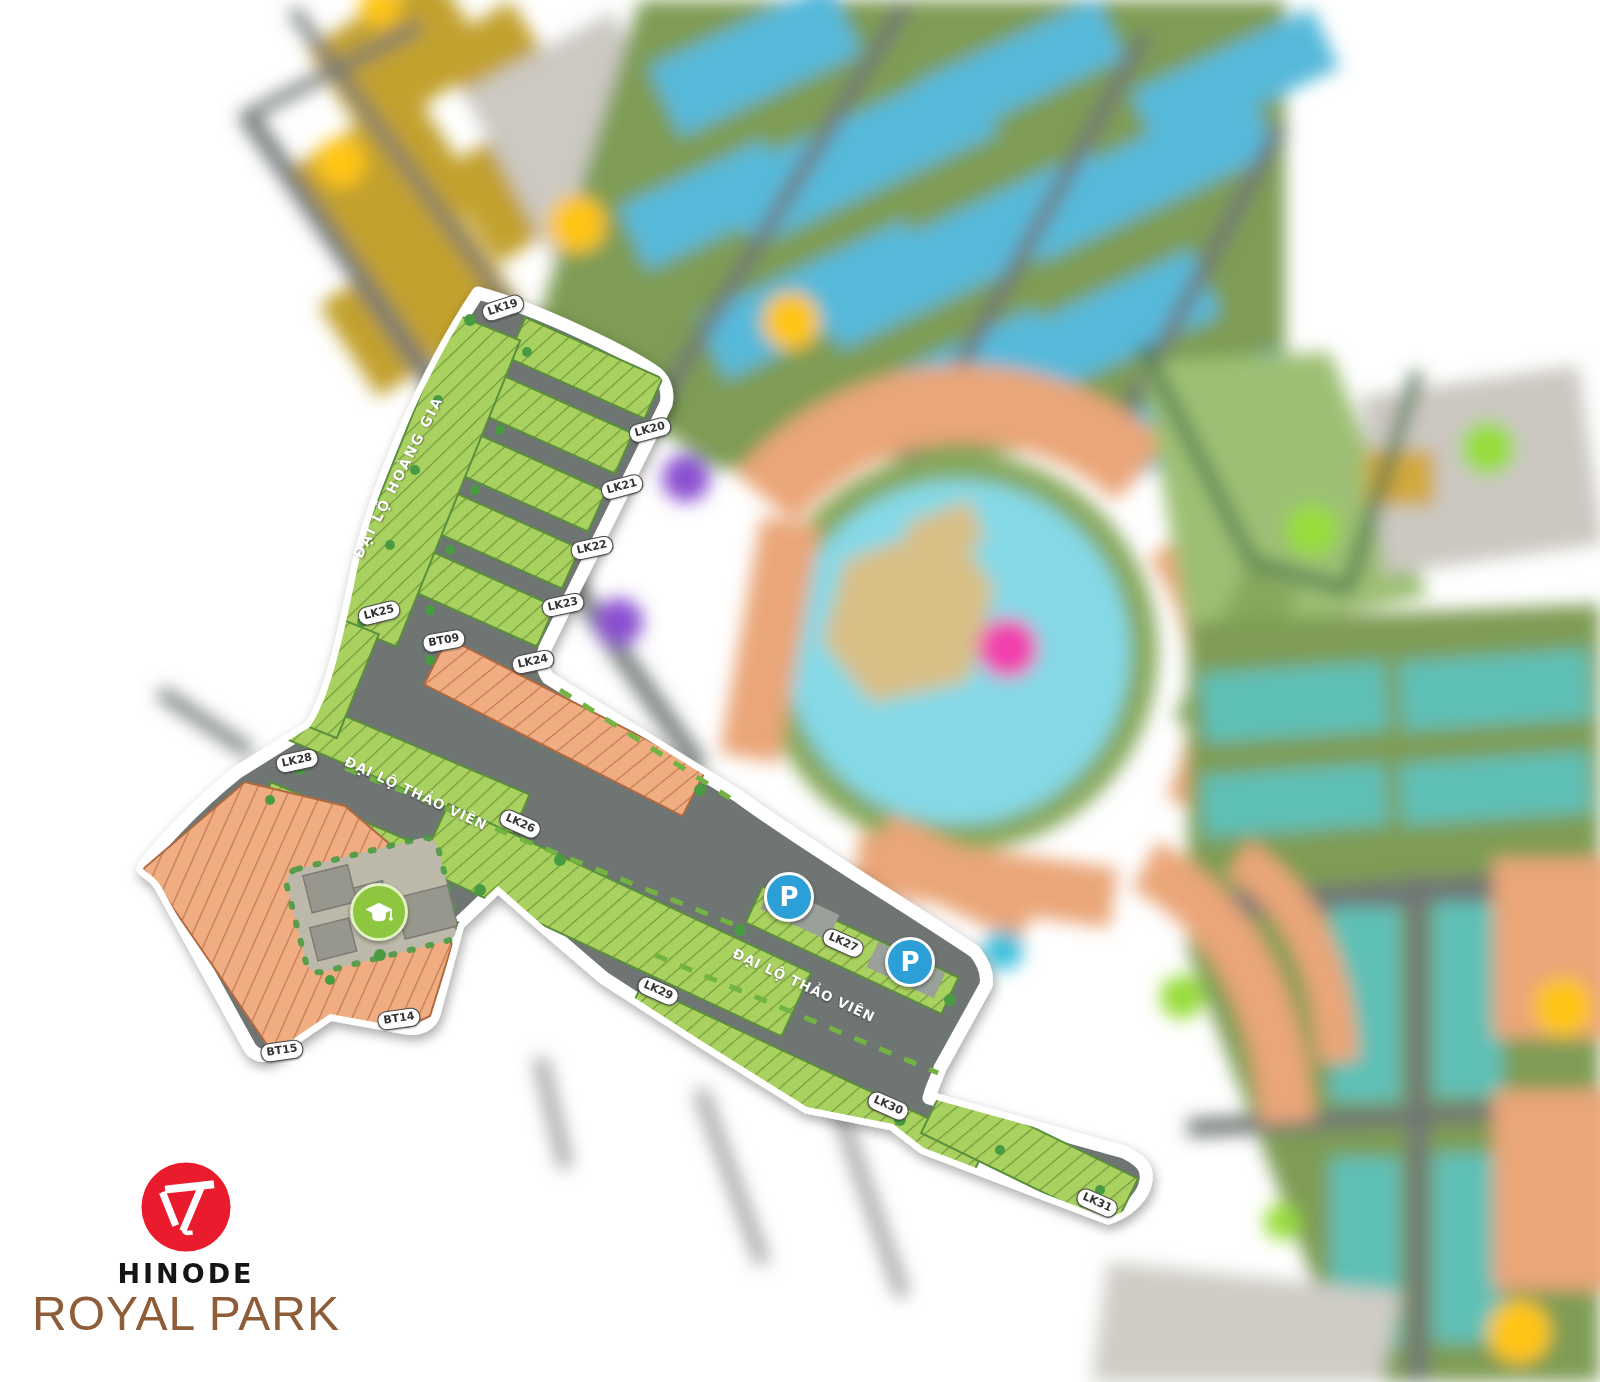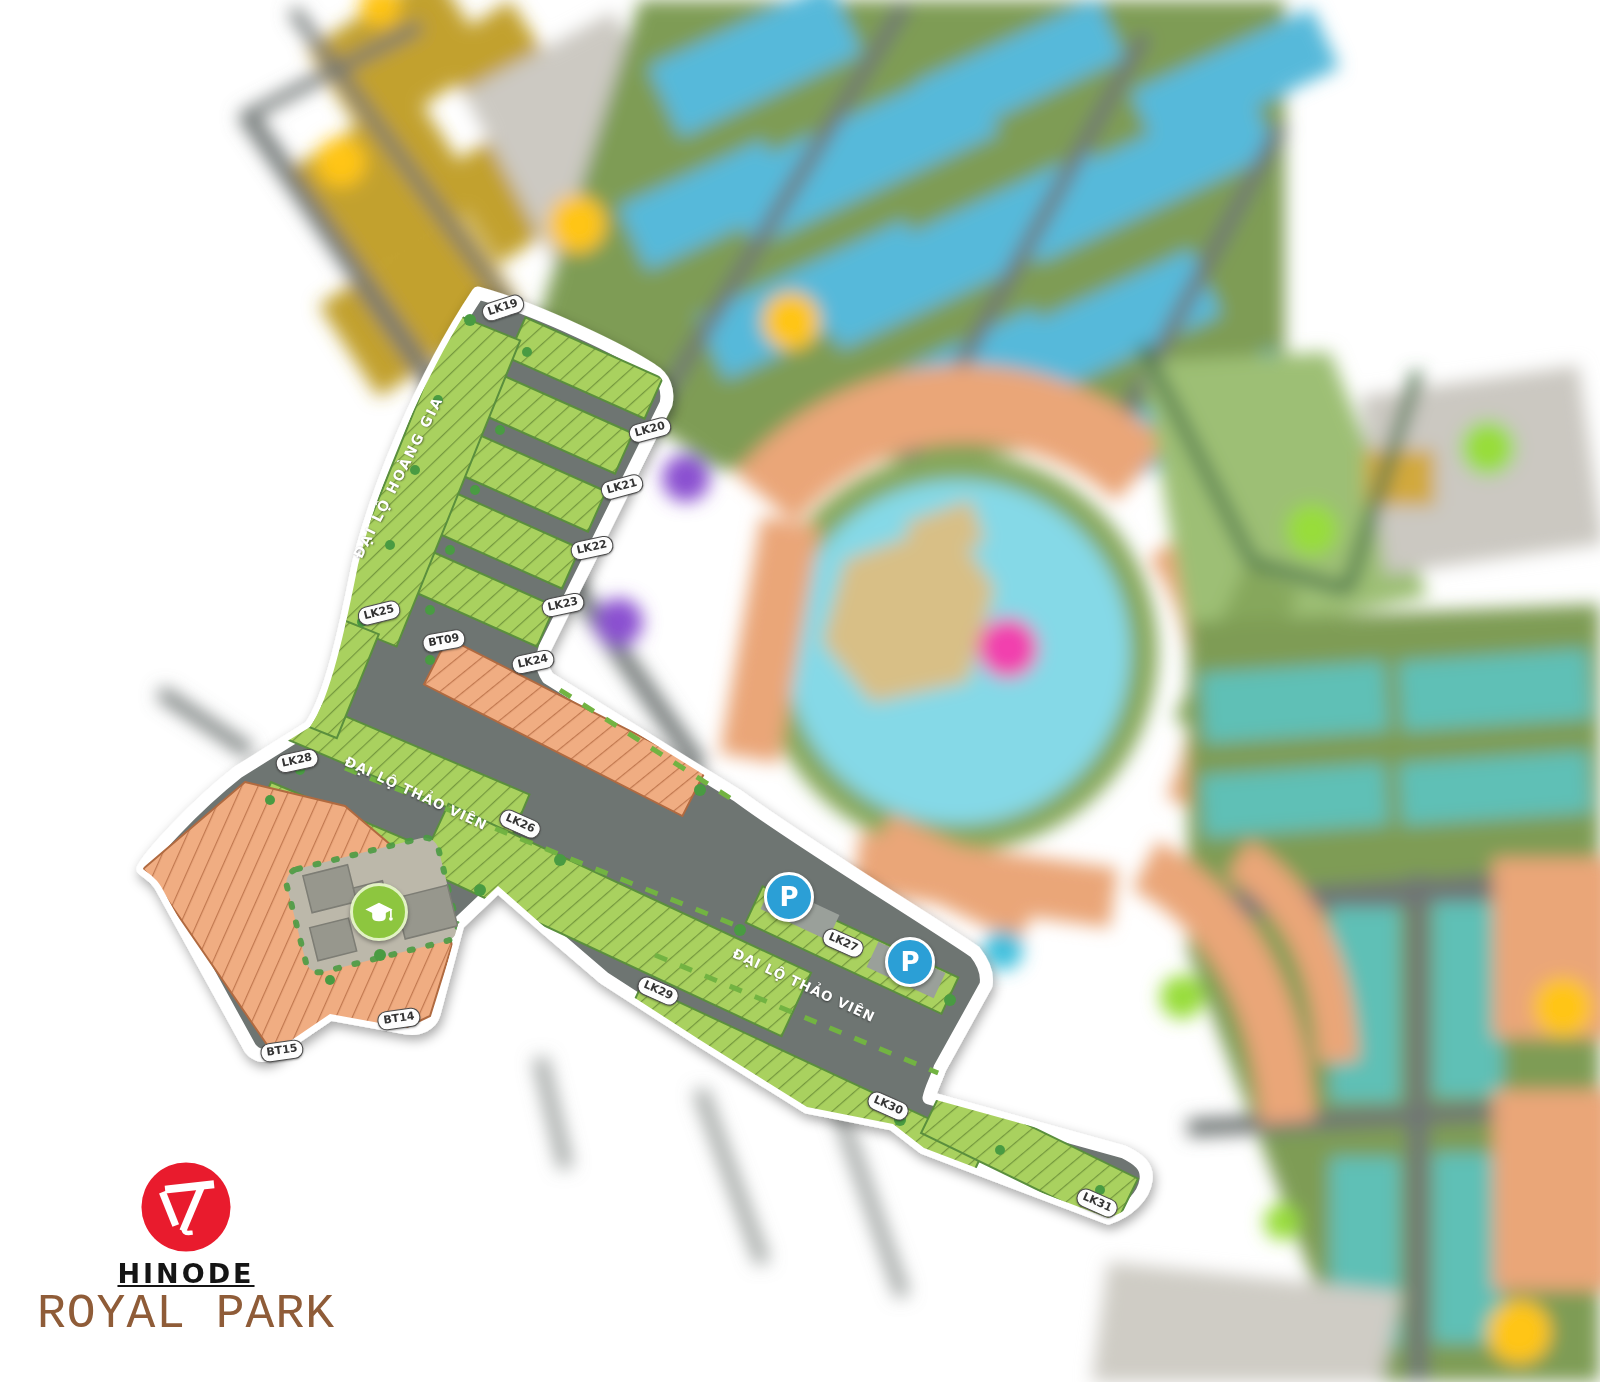--- a/index.html
+++ b/index.html
@@ -14,22 +14,22 @@
         text-shadow:0 1px 2px rgba(0,0,0,.5);white-space:nowrap;}
   .street-label.vertical{font-size:14px;letter-spacing:2px;}
   .marker-p{position:absolute;width:44px;height:44px;border-radius:50%;background:#2b9fd6;
         border:3px solid #fff;color:#fff;font-weight:bold;font-size:26px;display:flex;
         align-items:center;justify-content:center;box-shadow:0 2px 4px rgba(0,0,0,.4);}
   .marker-school{position:absolute;width:52px;height:52px;border-radius:50%;background:#8dc63f;
         border:3px solid #e2f2c4;display:flex;align-items:center;justify-content:center;
         box-shadow:0 2px 4px rgba(0,0,0,.35);}
   #logo{position:absolute;left:26px;top:1158px;width:320px;text-align:center;z-index:2;}
   #logo .circle-wrap{display:flex;justify-content:center;}
-  #logo .brand1{font-size:27px;font-weight:bold;letter-spacing:3px;color:#151515;margin-top:2px;text-decoration:underline;}
-  #logo .brand2{font-family:Liberation Mono, monospace;font-size:48px;letter-spacing:1px;
+  #logo .brand1{font-size:27px;font-weight:bold;letter-spacing:3px;color:#151515;margin-top:2px;}
+  #logo .brand2{font-family:Liberation Sans, sans-serif;font-size:48px;letter-spacing:1px;
         color:#8f5c38;margin-top:0px;line-height:1.05;}
 </style>
 </head>
 <body>
 
 <div id="stage">
 
 <svg id="map-art" width="1600" height="1382" viewBox="0 0 1600 1382">
   <defs>
     <filter id="bgblur" x="-10%" y="-10%" width="120%" height="120%">

